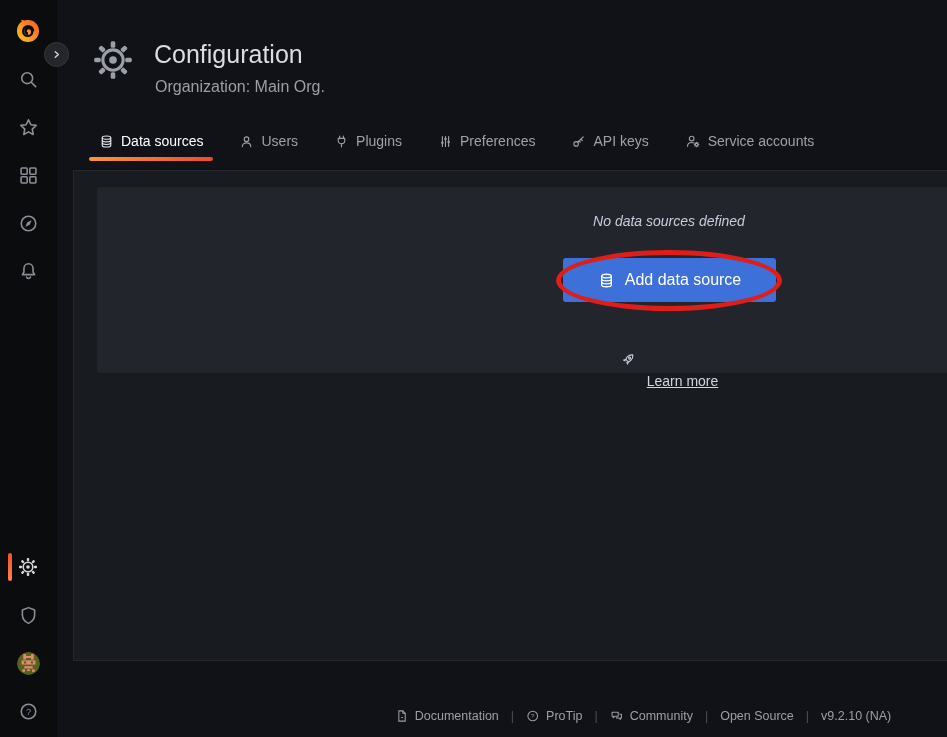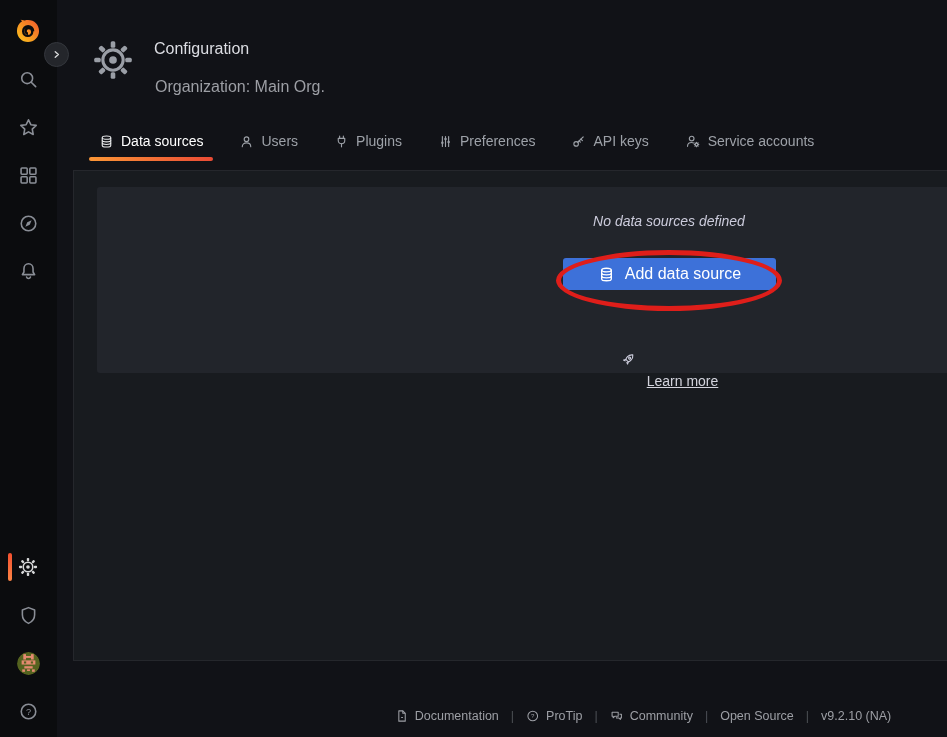--- a/index.html
+++ b/index.html
@@ -25,21 +25,21 @@
     border-radius:2px;
     background:linear-gradient(180deg,#f4502f,#fd8545);
   }
   .collapse-btn {
     position:absolute; left:44px; top:42px; width:25px; height:25px;
     border-radius:50%; background:#24262b; border:1px solid #34373d;
     display:flex; align-items:center; justify-content:center; cursor:pointer; z-index:5;
   }
   
   .header-gear { position:absolute; left:90px; top:37px; width:46px; height:46px; }
-  .page-title  { position:absolute; left:154px; top:40px; font-size:16px; font-weight:500; color:#dcdde3; }
+  .page-title  { position:absolute; left:154px; top:40px; font-size:25px; font-weight:500; color:#dcdde3; }
   .page-sub    { position:absolute; left:155px; top:78px; font-size:16px; color:#9d9fa5; }
   
   .tabs {
     position:absolute; left:89px; top:125px; height:36px;
     display:flex; gap:16px; align-items:stretch;
   }
   .tab {
     position:relative; display:flex; align-items:center; gap:7px;
     padding:0 10px 4px 10px; font-size:14px; color:#9da1a8; cursor:pointer; white-space:nowrap;text-align:right;
   }
@@ -57,21 +57,21 @@
   }
   .panel {
     position:absolute; left:97px; top:187px; width:860px; height:186px;
     background:#22252b; border-radius:3px;
   }
   .empty-msg {
     position:absolute; left:669px; top:213px; transform:translateX(-50%);
     font-size:14px; font-style:italic; color:#ccccdc; white-space:nowrap;
   }
   .add-btn {
-    position:absolute; left:563px; top:258px; width:213px; height:32px;
+    position:absolute; left:563px; top:258px; width:213px; height:44px;
     background:#3d71d9; border:none; border-radius:3px; cursor:pointer;
     display:flex; align-items:center; justify-content:center; gap:10px;
     color:#ffffff; font-size:16px; font-weight:500;
     font-family:"Liberation Sans", sans-serif; white-space:nowrap;
   }
   .annotation-ellipse {
     position:absolute; left:556px; top:250px; width:226px; height:61px;
     border:5px solid #df1e1a; border-radius:50%; pointer-events:none; z-index:6;
   }
   .protip {

